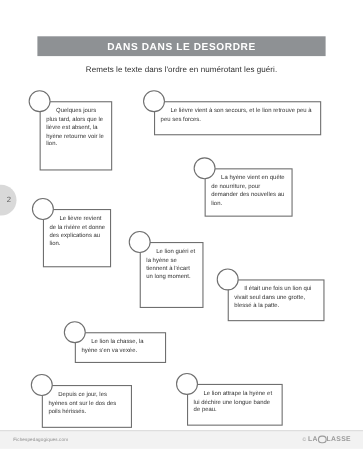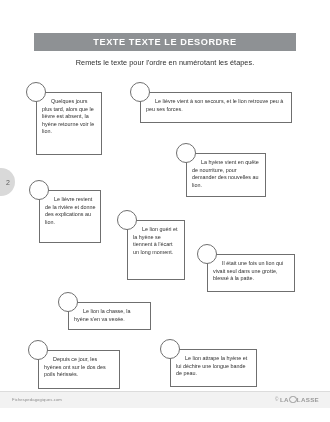--- a/index.html
+++ b/index.html
@@ -160,24 +160,24 @@
     border-radius: 50%;
     margin: 0 0.3px;
   }
 </style>
 </head>
 <body>
 
 <div id="sheet">
 
   <div class="title-bar">
-    <span class="title-text">TEXTE TEXTE LE DESORDRE</span>
-  </div>
-
-  <div class="instruction">Remets le texte pour l'ordre en numérotant les étapes.</div>
+    <span class="title-text">DANS DANS LE DESORDRE</span>
+  </div>
+
+  <div class="instruction">Remets le texte dans l'ordre en numérotant les guéri.</div>
 
   <div class="page-tab">
     <span class="page-num">2</span>
   </div>
 
   <div class="step" id="step-1">
     <span class="step-circle"></span>
     <span class="step-text">Quelques jours plus tard, alors que le lièvre est absent, la hyène retourne voir le lion.</span>
   </div>
 

